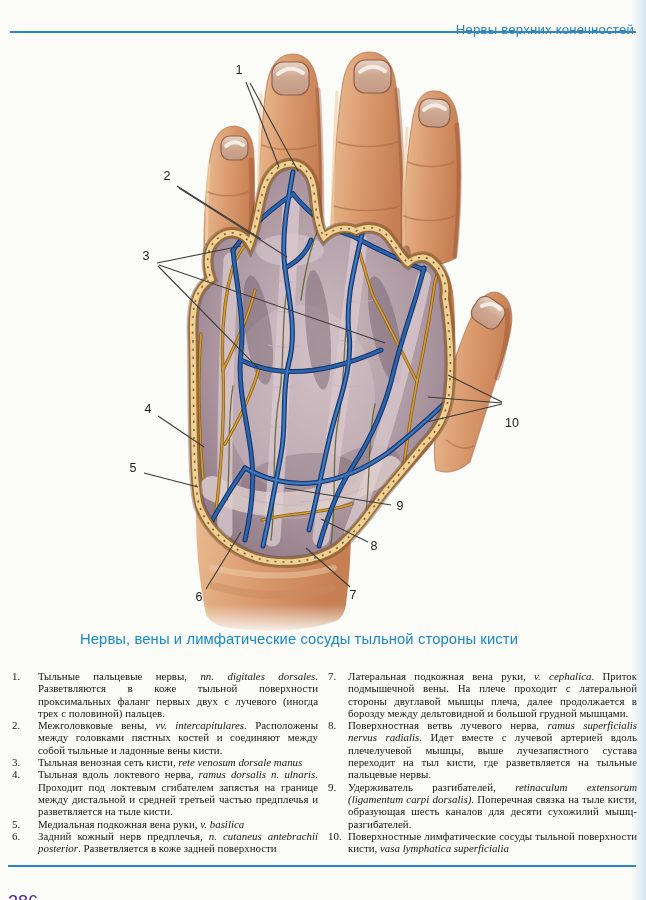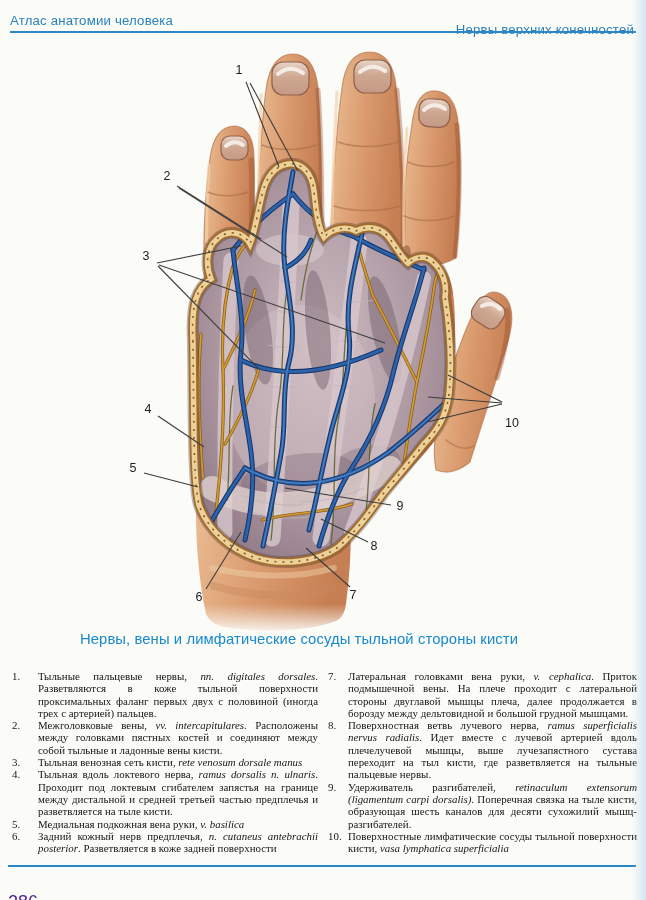--- a/index.html
+++ b/index.html
@@ -58,21 +58,20 @@
   .rim-inner{fill:none;stroke:#ecd19b;stroke-width:5.5;}
   .rim-dots{fill:none;stroke:#8a5a20;stroke-width:1.6;stroke-dasharray:2 6;}
   .nail{fill:url(#gNail);stroke:#8f604a;stroke-width:1.2;}
   .nail-hi{fill:none;stroke:#f5efe8;stroke-width:4;opacity:.95;stroke-linecap:round;}
 </style>
 </head>
 <body>
 
 <div class="page">
 
-  <div class="hdr-left">Атлас анатомии человека</div>
   <div class="hdr-right">Нервы верхних конечностей</div>
   <div class="hdr-rule"></div>
 
   <div class="figure-area" id="figure-layer">
 
     <svg width="646" height="900" viewBox="0 0 646 900" style="position:absolute;left:0;top:0;">
       <defs>
         <linearGradient id="gSkin" x1="0" y1="0" x2="1" y2="0.25">
           <stop offset="0" stop-color="#ecbf96"></stop>
           <stop offset="0.55" stop-color="#d9996c"></stop>
@@ -279,21 +278,21 @@
       <div class="callout" style="left: 374px; top: 546px;">8</div>
       <div class="callout" style="left: 400px; top: 506px;">9</div>
       <div class="callout" style="left: 512px; top: 403px; margin-top: 20px;">10</div>
     </div>
 
   <div class="caption">Нервы, вены и лимфатические сосуды тыльной стороны кисти</div>
 
   <div class="legend-col left">
       <div class="lg-item">
         <span class="lg-num">1.</span>
-        <span class="lg-text"><span>Тыльные пальцевые нервы, </span><i>nn. digitales dorsales</i><span>. Разветвляются в коже тыльной поверхности проксимальных фаланг первых двух с половиной (иногда трех с артерией) пальцев.</span></span>
+        <span class="lg-text"><span>Тыльные пальцевые нервы, </span><i>nn. digitales dorsales</i><span>. Разветвляются в коже тыльной поверхности проксимальных фаланг первых двух с лучевого (иногда трех с половиной) пальцев.</span></span>
       </div>
       <div class="lg-item">
         <span class="lg-num">2.</span>
         <span class="lg-text"><span>Межголовковые вены, </span><i>vv. intercapitulares</i><span>. Расположены между головками пястных костей и соединяют между собой тыльные и ладонные вены кисти.</span></span>
       </div>
       <div class="lg-item">
         <span class="lg-num">3.</span>
         <span class="lg-text"><span>Тыльная венозная сеть кисти, </span><i>rete venosum dorsale manus</i></span>
       </div>
       <div class="lg-item">
@@ -305,21 +304,21 @@
         <span class="lg-text"><span>Медиальная подкожная вена руки, </span><i>v. basilica</i></span>
       </div>
       <div class="lg-item">
         <span class="lg-num">6.</span>
         <span class="lg-text"><span>Задний кожный нерв предплечья, </span><i>n. cutaneus antebrachii posterior</i><span>. Разветвляется в коже задней поверхности</span></span>
       </div>
     </div>
   <div class="legend-col right">
       <div class="lg-item">
         <span class="lg-num">7.</span>
-        <span class="lg-text"><span>Латеральная головками вена руки, </span><i>v. cephalica</i><span>. Приток подмышечной вены. На плече проходит с латеральной стороны двуглавой мышцы плеча, далее продолжается в борозду между дельтовидной и большой грудной мышцами.</span></span>
+        <span class="lg-text"><span>Латеральная подкожная вена руки, </span><i>v. cephalica</i><span>. Приток подмышечной вены. На плече проходит с латеральной стороны двуглавой мышцы плеча, далее продолжается в борозду между дельтовидной и большой грудной мышцами.</span></span>
       </div>
       <div class="lg-item">
         <span class="lg-num">8.</span>
         <span class="lg-text"><span>Поверхностная ветвь лучевого нерва, </span><i>ramus superficialis nervus radialis</i><span>. Идет вместе с лучевой артерией вдоль плечелучевой мышцы, выше лучезапястного сустава переходит на тыл кисти, где разветвляется на тыльные пальцевые нервы.</span></span>
       </div>
       <div class="lg-item">
         <span class="lg-num">9.</span>
         <span class="lg-text"><span>Удерживатель разгибателей, </span><i>retinaculum extensorum (ligamentum carpi dorsalis)</i><span>. Поперечная связка на тыле кисти, образующая шесть каналов для десяти сухожилий мышц-разгибателей.</span></span>
       </div>
       <div class="lg-item">

